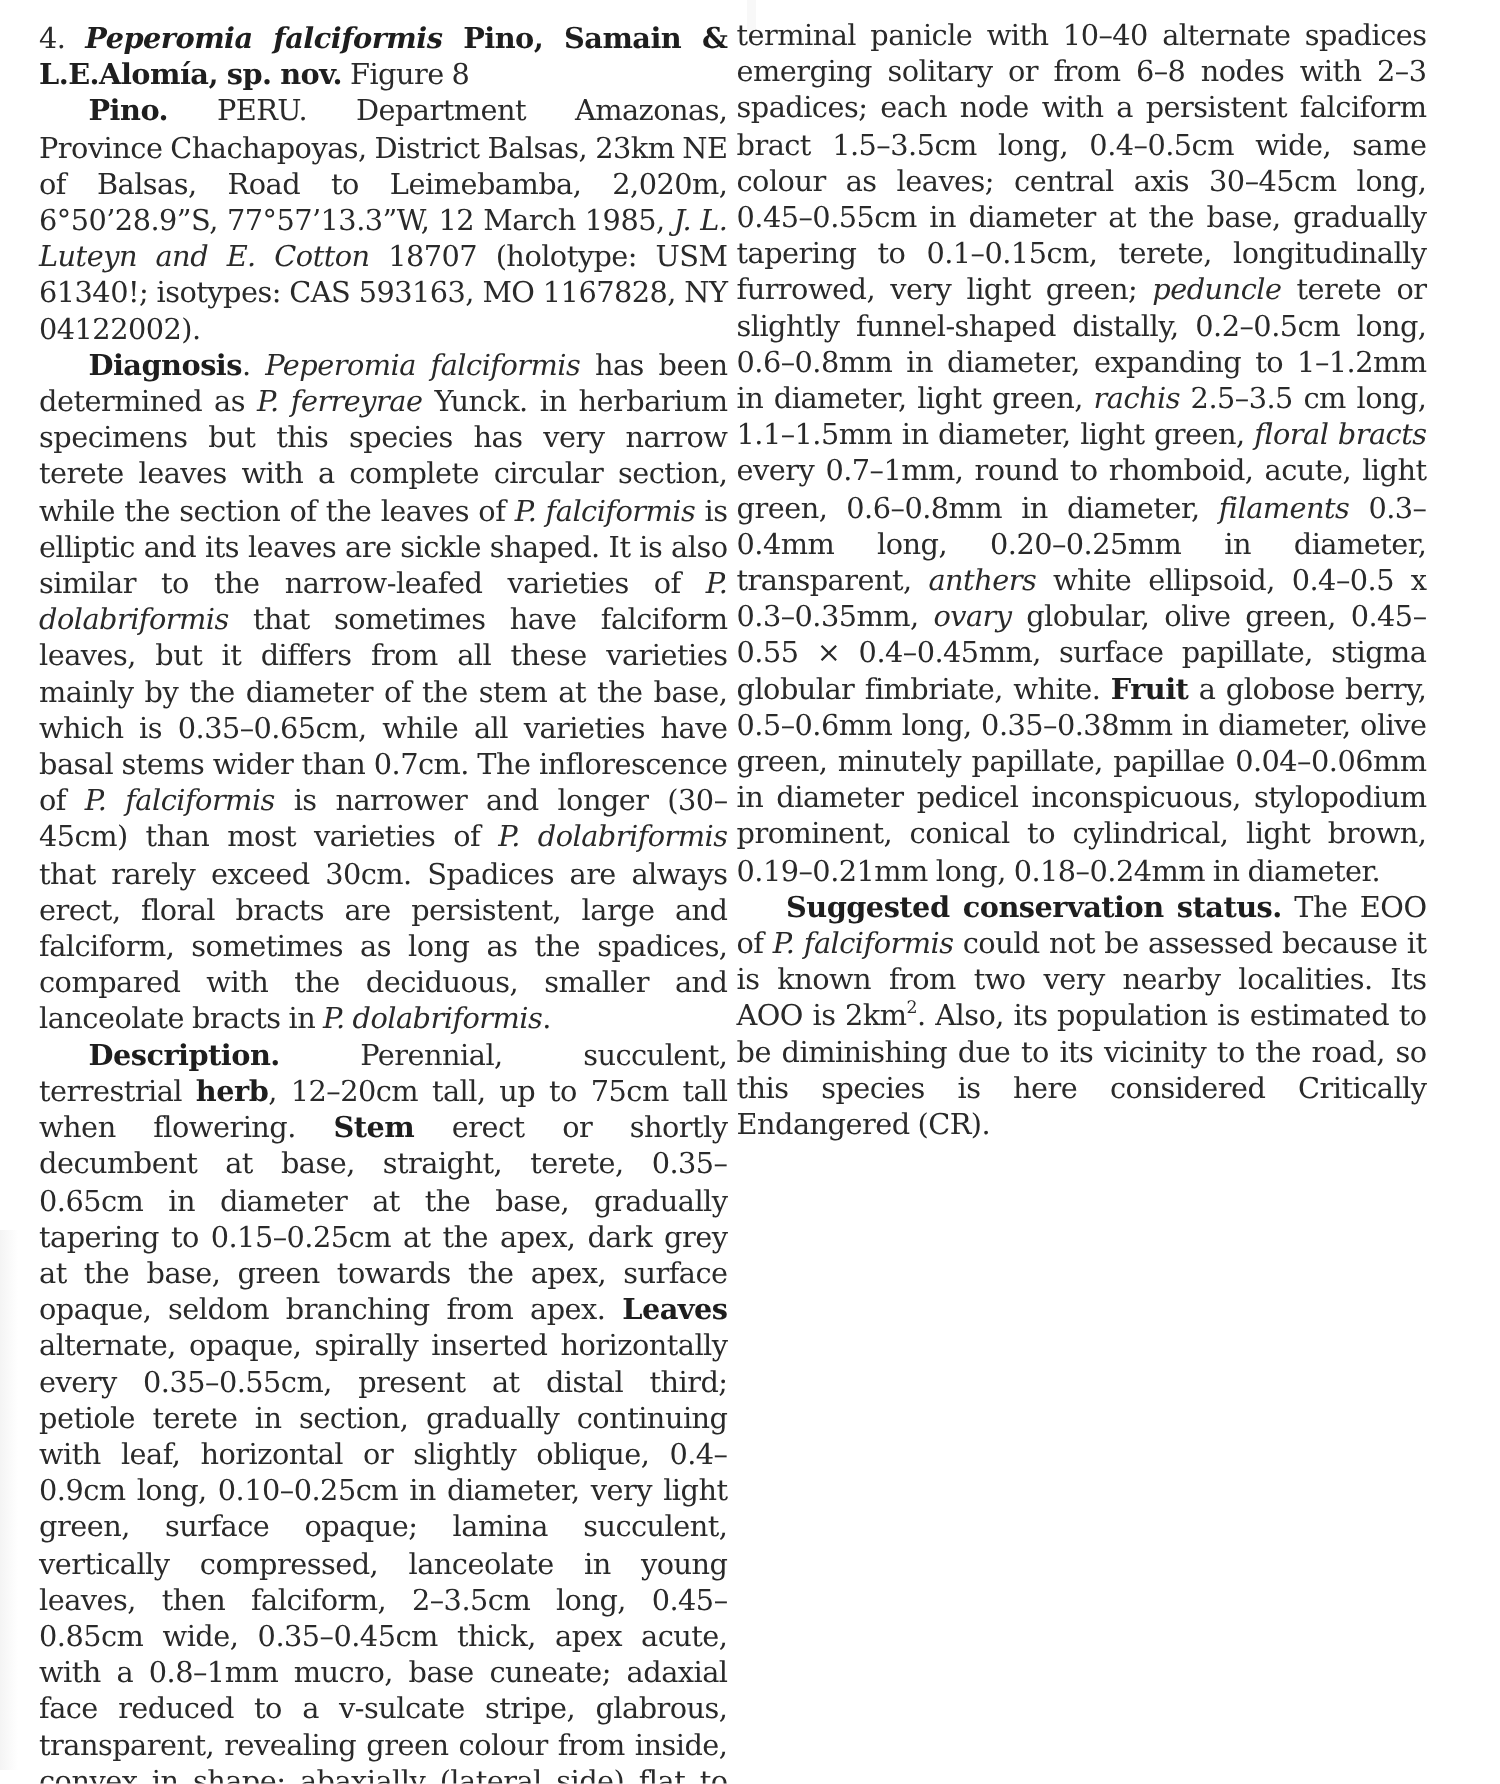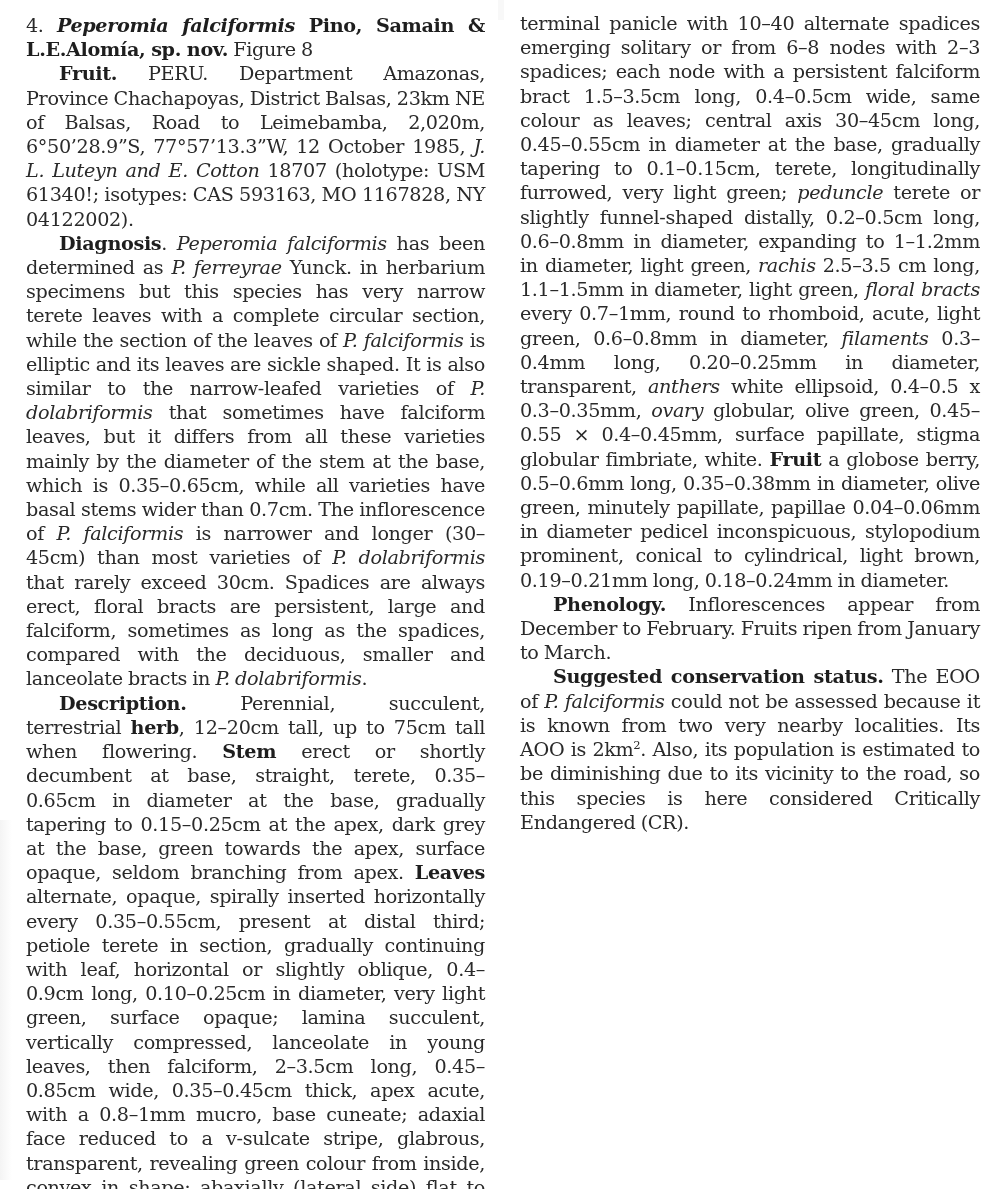--- a/index.html
+++ b/index.html
@@ -9,21 +9,21 @@
     color: #2a2a2a;
   }
   .page { position: relative; width: 1000px; height: 1189px; }
   .col {
     position: absolute; top: 14px;
     font-size: 19.2px; line-height: 24.2px;
     text-align: justify; letter-spacing: -0.35px;
     word-spacing: -0.5px;
   }
   .col-left { left: 26px; width: 459px; }
-  .col-right { left: 520px; width: 460px; top: 12px; }
+  .col-right { left: 491px; width: 460px; top: 12px; }
   .para { margin: 0; }
   .para.indent { text-indent: 33px; }
   .b { font-weight: bold; color: #1e1e1e; }
   .i { font-style: italic; }
   .sup { font-size: 0.6em; vertical-align: super; line-height: 0; }
   .left-edge {
     position: absolute; left: 0; top: 820px; width: 12px; height: 360px;
     background: linear-gradient(to right, #f4f4f4, #ffffff);
   }
   .right-edge {
@@ -31,22 +31,21 @@
   }
 </style>
 </head>
 <body>
 
 <div class="page">
   <div class="left-edge"></div>
   <div class="right-edge"></div>
   <div class="col col-left">
       <p class="para"><span class="">4. </span><span class="b i">Peperomia falciformis</span><span class="b"> Pino, Samain &amp; L.E.Alomía, sp. nov.</span><span class=""> Figure 8</span></p>
-      <p class="para indent"><span class="b">Fruit.</span><span class=""> PERU. Department Amazonas, Province Chachapoyas, District Balsas, 23km NE of Balsas, Road to Leimebamba, 2,020m, 6°50’28.9”S, 77°57’13.3”W, 12 October 1985, </span><span class="i">J. L. Luteyn and E. Cotton</span><span class=""> 18707 (holotype: USM 61340!; isotypes: CAS 593163, MO 1167828, NY 04122002).</span></p>
+      <p class="para indent"><span class="b">Pino.</span><span class=""> PERU. Department Amazonas, Province Chachapoyas, District Balsas, 23km NE of Balsas, Road to Leimebamba, 2,020m, 6°50’28.9”S, 77°57’13.3”W, 12 March 1985, </span><span class="i">J. L. Luteyn and E. Cotton</span><span class=""> 18707 (holotype: USM 61340!; isotypes: CAS 593163, MO 1167828, NY 04122002).</span></p>
       <p class="para indent"><span class="b">Diagnosis</span><span class="">. </span><span class="i">Peperomia falciformis</span><span class=""> has been determined as </span><span class="i">P. ferreyrae</span><span class=""> Yunck. in herbarium specimens but this species has very narrow terete leaves with a complete circular section, while the section of the leaves of </span><span class="i">P. falciformis</span><span class=""> is elliptic and its leaves are sickle shaped. It is also similar to the narrow-leafed varieties of </span><span class="i">P. dolabriformis</span><span class=""> that sometimes have falciform leaves, but it differs from all these varieties mainly by the diameter of the stem at the base, which is 0.35–0.65cm, while all varieties have basal stems wider than 0.7cm. The inflorescence of </span><span class="i">P. falciformis</span><span class=""> is narrower and longer (30–45cm) than most varieties of </span><span class="i">P. dolabriformis</span><span class=""> that rarely exceed 30cm. Spadices are always erect, floral bracts are persistent, large and falciform, sometimes as long as the spadices, compared with the deciduous, smaller and lanceolate bracts in </span><span class="i">P. dolabriformis</span><span class="">.</span></p>
       <p class="para indent"><span class="b">Description.</span><span class=""> Perennial, succulent, terrestrial </span><span class="b">herb</span><span class="">, 12–20cm tall, up to 75cm tall when flowering. </span><span class="b">Stem</span><span class=""> erect or shortly decumbent at base, straight, terete, 0.35–0.65cm in diameter at the base, gradually tapering to 0.15–0.25cm at the apex, dark grey at the base, green towards the apex, surface opaque, seldom branching from apex. </span><span class="b">Leaves</span><span class=""> alternate, opaque, spirally inserted horizontally every 0.35–0.55cm, present at distal third; petiole terete in section, gradually continuing with leaf, horizontal or slightly oblique, 0.4–0.9cm long, 0.10–0.25cm in diameter, very light green, surface opaque; lamina succulent, vertically compressed, lanceolate in young leaves, then falciform, 2–3.5cm long, 0.45–0.85cm wide, 0.35–0.45cm thick, apex acute, with a 0.8–1mm mucro, base cuneate; adaxial face reduced to a v-sulcate stripe, glabrous, transparent, revealing green colour from inside, convex in shape; abaxially (lateral side) flat to convex and opaque in surface, light green, 1-nerved per side, nerve raised, lower border concave or straight. </span></p>
     </div>
   <div class="col col-right">
       <p class="para"><span class="">terminal panicle with 10–40 alternate spadices emerging solitary or from 6–8 nodes with 2–3 spadices; each node with a persistent falciform bract 1.5–3.5cm long, 0.4–0.5cm wide, same colour as leaves; central axis 30–45cm long, 0.45–0.55cm in diameter at the base, gradually tapering to 0.1–0.15cm, terete, longitudinally furrowed, very light green; </span><span class="i">peduncle</span><span class=""> terete or slightly funnel-shaped distally, 0.2–0.5cm long, 0.6–0.8mm in diameter, expanding to 1–1.2mm in diameter, light green, </span><span class="i">rachis</span><span class=""> 2.5–3.5 cm long, 1.1–1.5mm in diameter, light green, </span><span class="i">floral bracts</span><span class=""> every 0.7–1mm, round to rhomboid, acute, light green, 0.6–0.8mm in diameter, </span><span class="i">filaments</span><span class=""> 0.3–0.4mm long, 0.20–0.25mm in diameter, transparent, </span><span class="i">anthers</span><span class=""> white ellipsoid, 0.4–0.5 x 0.3–0.35mm, </span><span class="i">ovary</span><span class=""> globular, olive green, 0.45–0.55 × 0.4–0.45mm, surface papillate, stigma globular fimbriate, white. </span><span class="b">Fruit</span><span class=""> a globose berry, 0.5–0.6mm long, 0.35–0.38mm in diameter, olive green, minutely papillate, papillae 0.04–0.06mm in diameter pedicel inconspicuous, stylopodium prominent, conical to cylindrical, light brown, 0.19–0.21mm long, 0.18–0.24mm in diameter.</span></p>
-      <p class="para indent"><span class="b">Phenology.</span><span class=""> Inflorescences appear from December to February. Fruits ripen from January to March.</span></p>
       <p class="para indent"><span class="b">Suggested conservation status.</span><span class=""> The EOO of </span><span class="i">P. falciformis</span><span class=""> could not be assessed because it is known from two very nearby localities. Its AOO is 2km</span><span class="sup">2</span><span class="">. Also, its population is estimated to be diminishing due to its vicinity to the road, so this species is here considered Critically Endangered (CR).</span></p>
     </div>
 </div>
 
 </body></html>

